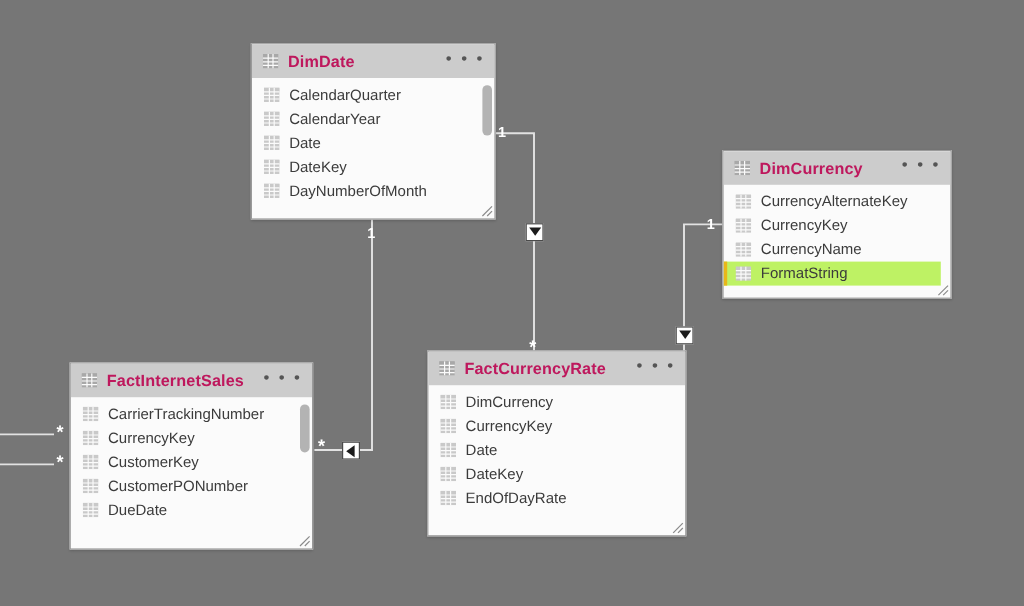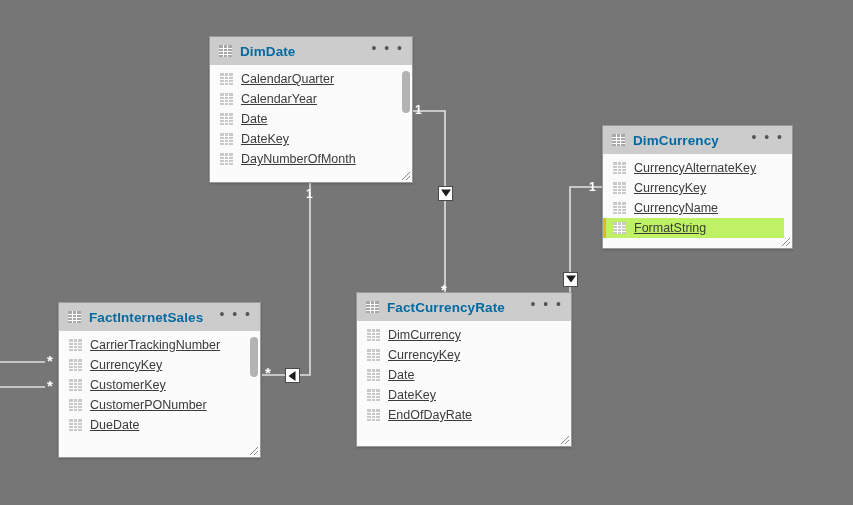--- a/index.html
+++ b/index.html
@@ -43,21 +43,21 @@
     height: 28px;
     background: #cccccc;
     display: flex;
     align-items: center;
     padding: 0 8px 0 9px;
     box-sizing: border-box;
   }
   .card-title {
     font-size: 13.5px;
     font-weight: bold;
-    color: #0369a1;
+    color: #be185d;
     margin-left: 8px;
     white-space: nowrap;
     letter-spacing: .1px;
   }
   .ellipsis-btn {
     margin-left: auto;
     color: #555555;
     font-size: 14px;
     letter-spacing: 2px;
     line-height: 10px;
@@ -75,21 +75,20 @@
     height: 20px;
     padding-left: 10px;
     box-sizing: border-box;
     position: relative;
   }
   .field-row .field-label {
     font-size: 12.5px;
     color: #3b3b3b;
     margin-left: 8px;
     white-space: nowrap;
-    text-decoration: underline;
   }
   .field-row.selected {
     background: #bef264;
     margin-right: 8px;
     border-left: 3px solid #e8b71a;
     padding-left: 7px;
   }
 
   
   .tbl-icon {

